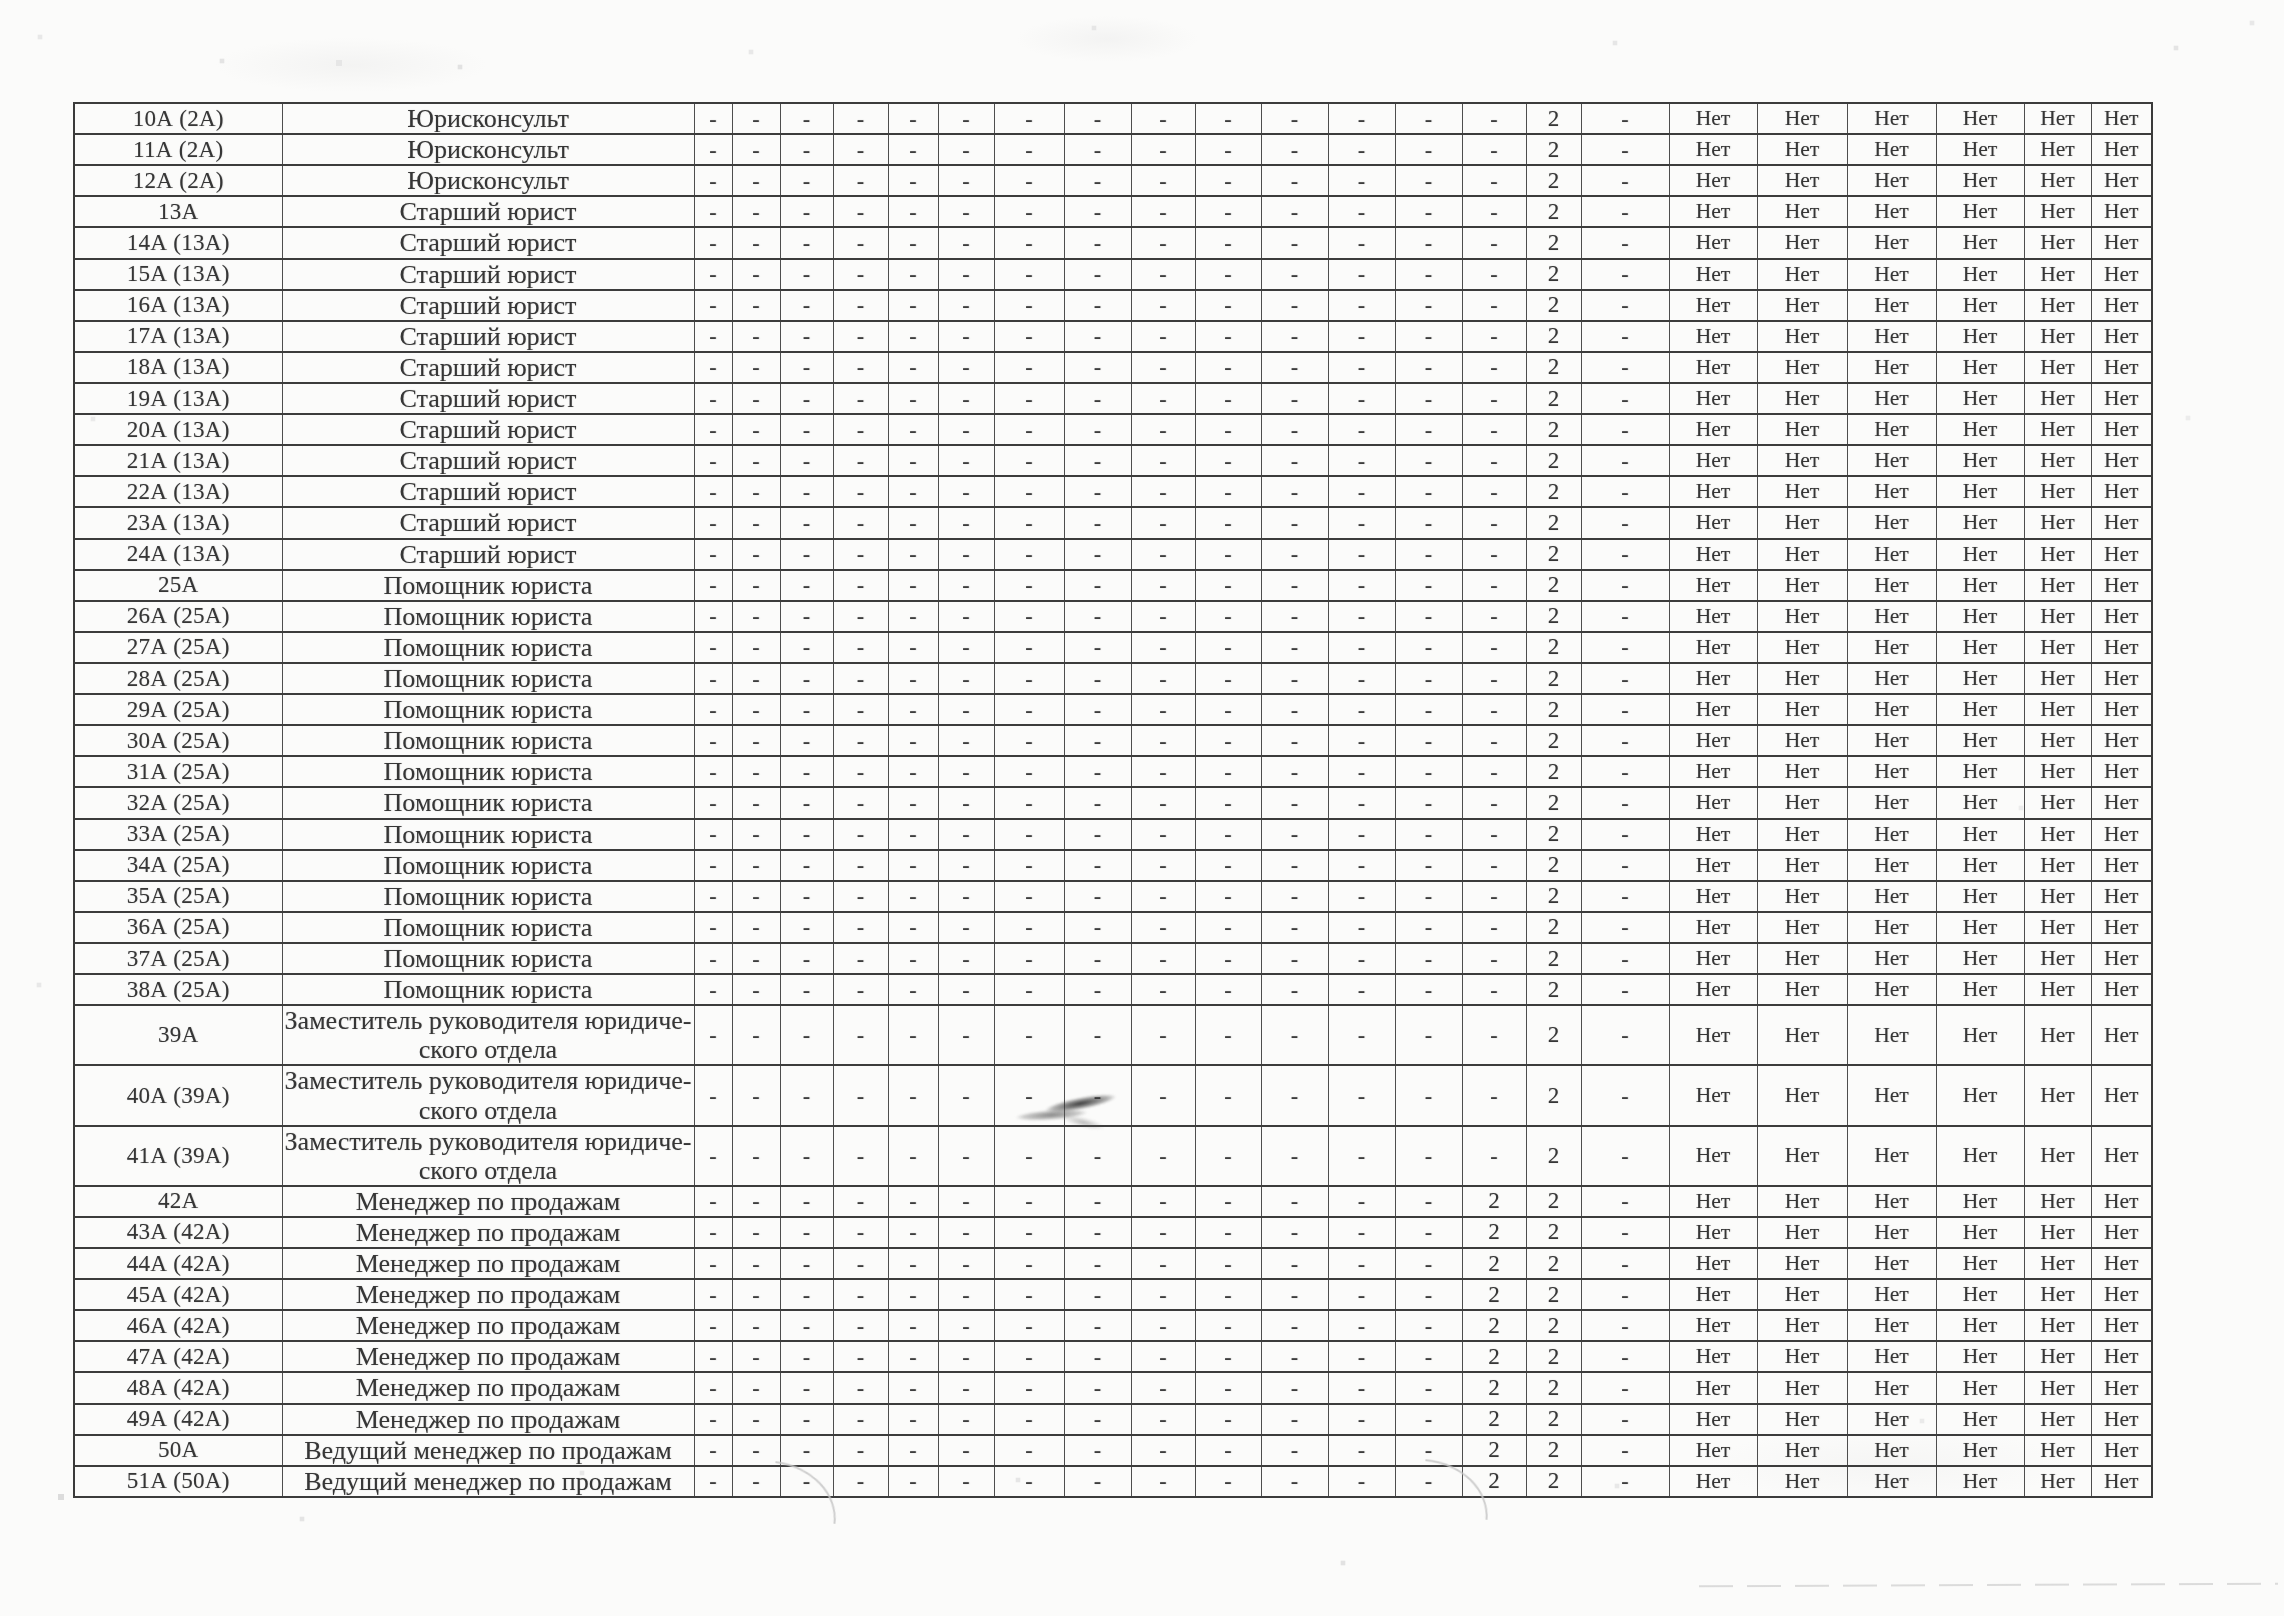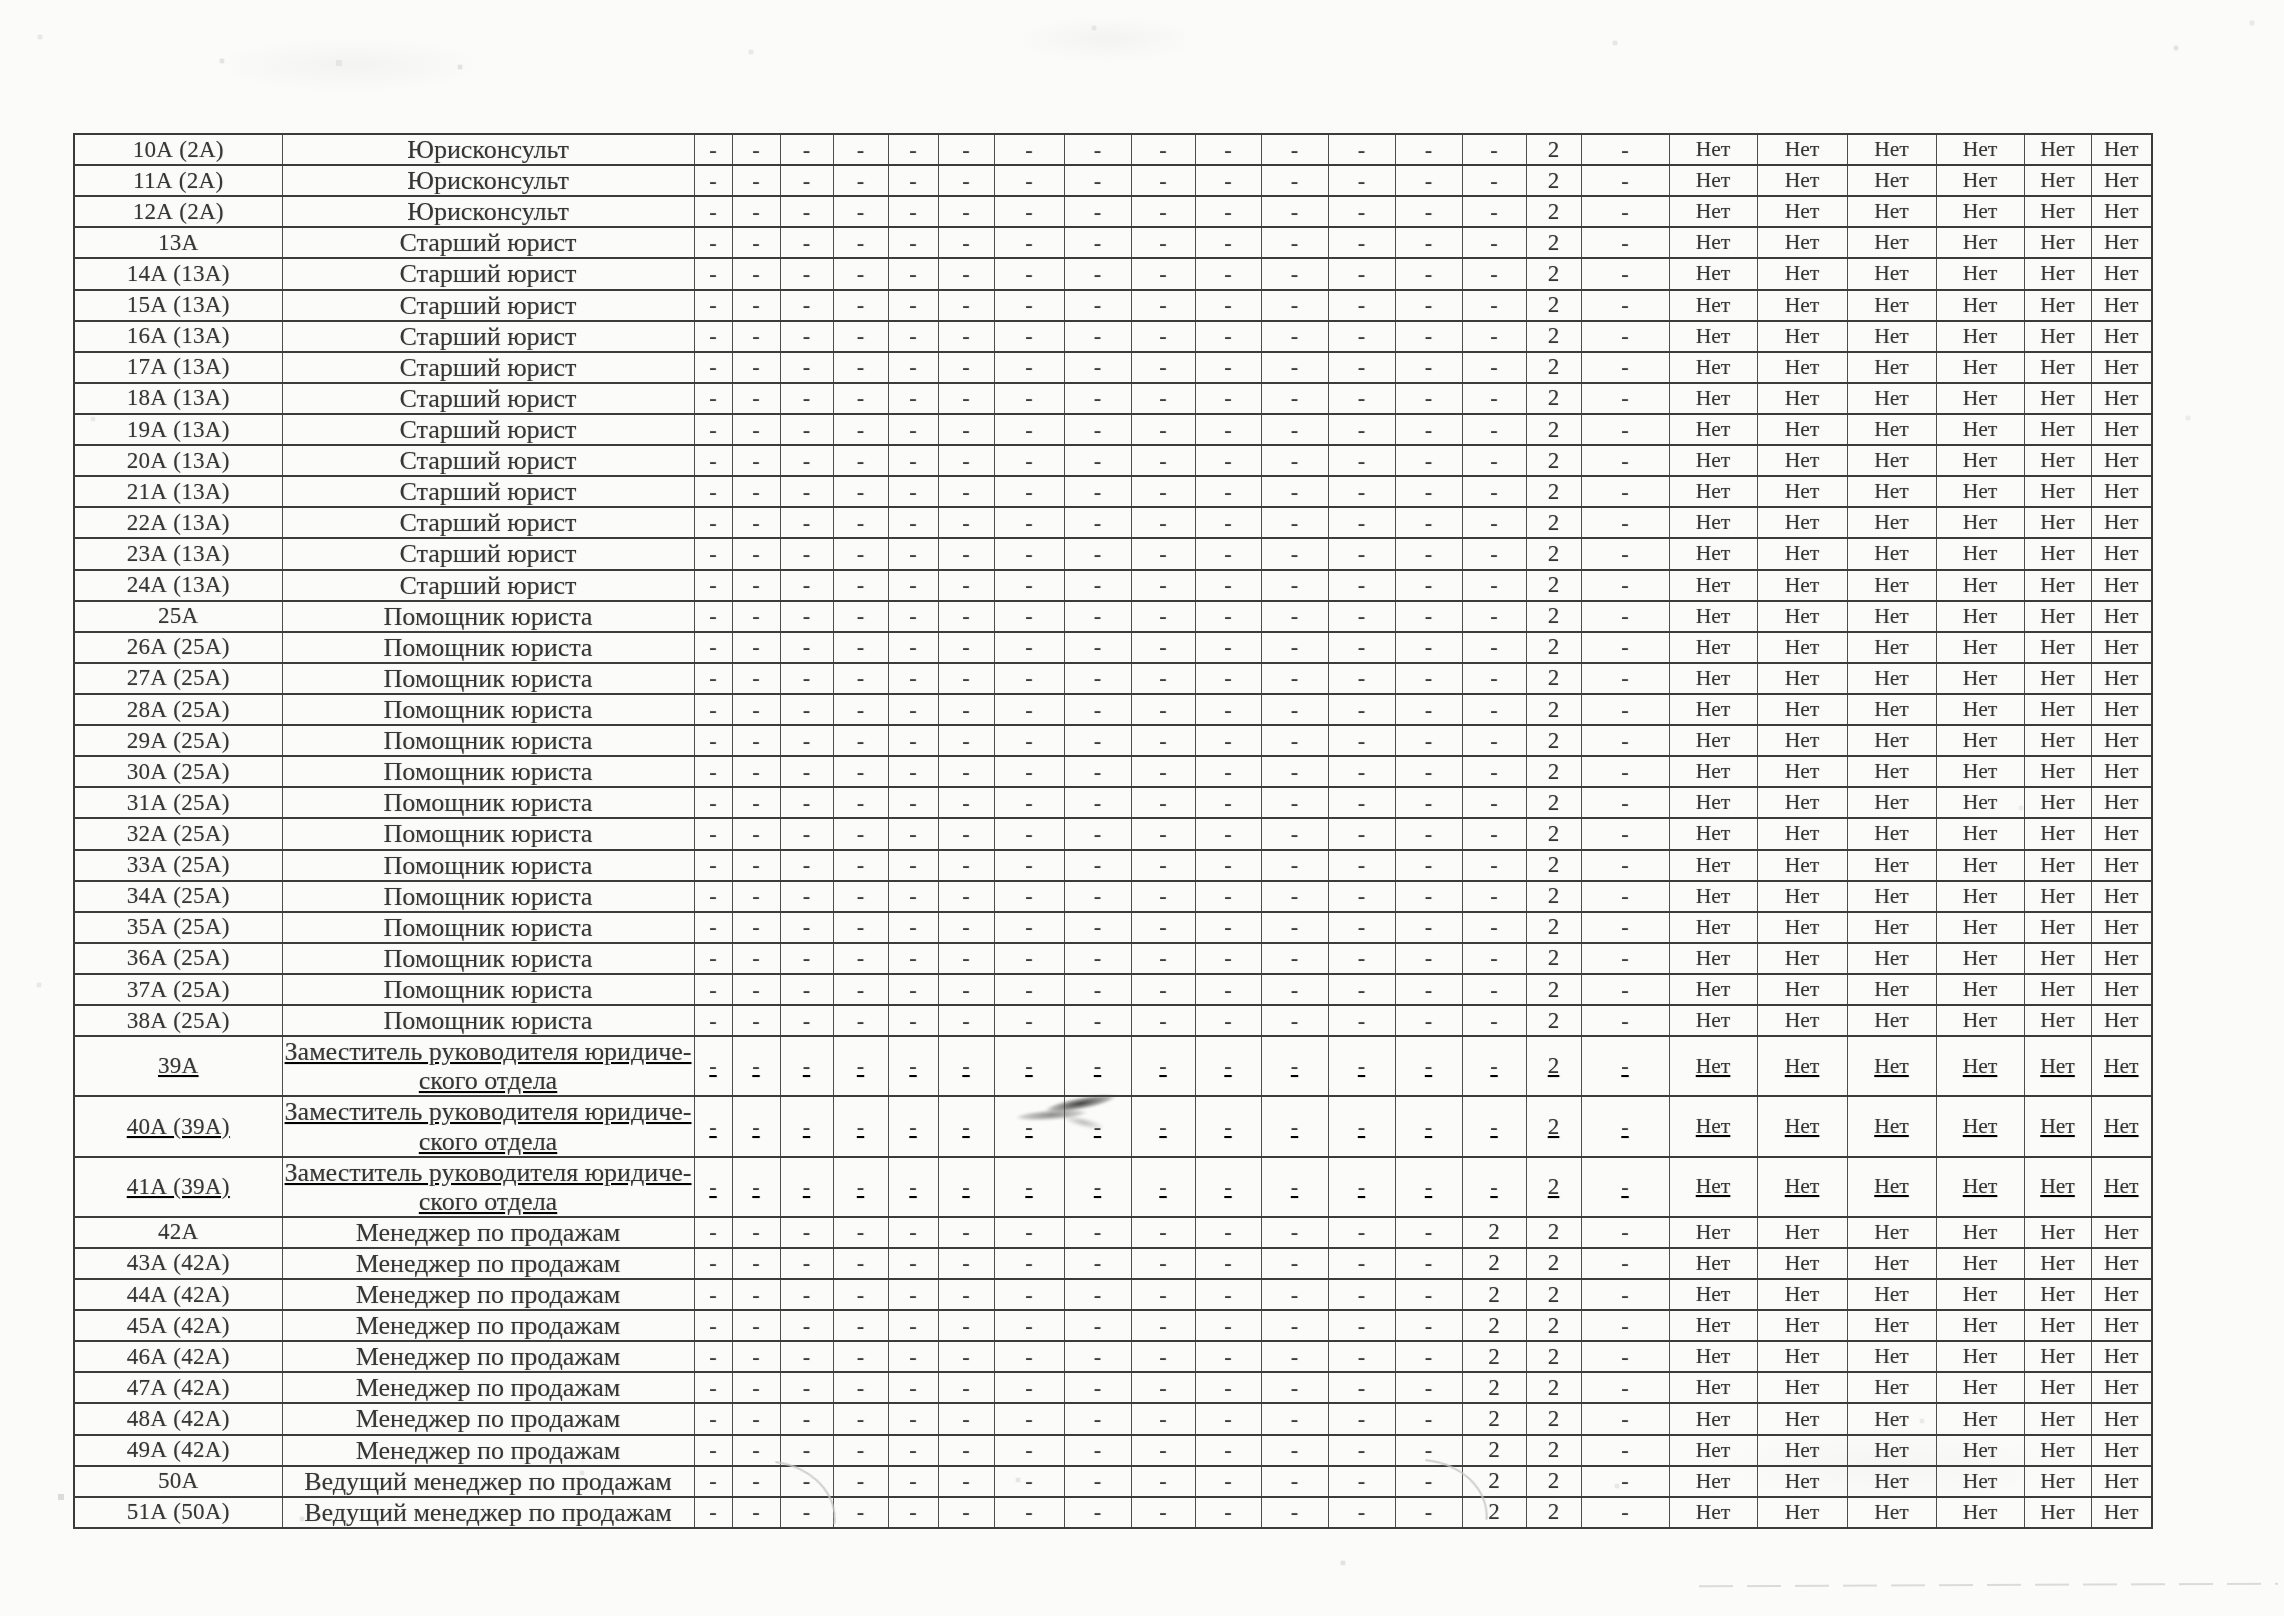--- a/index.html
+++ b/index.html
@@ -10,32 +10,31 @@
   }
   .page{position:relative;width:2284px;height:1617px;background:
     radial-gradient(ellipse 195px 39px at 351px 65px, rgba(220,220,220,.25), transparent 70%),
     radial-gradient(ellipse 130px 33px at 1107px 39px, rgba(225,225,225,.3), transparent 70%),
     radial-gradient(ellipse 260px 52px at 1888px 1465px, rgba(228,228,228,.25), transparent 70%),
     #fbfbfa;}
   table.doc{
     position:absolute;left:73px;top:102px;width:2078px;
     border-collapse:collapse;table-layout:fixed;
     border:2px solid #3a3a3a;
-    margin-top:31px;
   }
   table.doc td{
     border-left:1.3px solid #4e4e4e;border-right:1.3px solid #4e4e4e;
     border-top:2px solid #3c3c3c;border-bottom:2px solid #3c3c3c;
     padding:0;text-align:center;vertical-align:middle;
     color:#363636;
     text-shadow:0.3px 0.3px 1px rgba(95,95,95,.45);
     overflow:hidden;
   }
   tr.r{height:31px;}
-  tr.r.tall{height:55px;text-decoration:underline;}
+  tr.r.tall{height:55px;}
   td.c-code{font-size:23px;letter-spacing:0.3px;}
   td.c-pos{font-size:26px;line-height:1.12;white-space:pre-line;}
   td.v{font-size:21.5px;}
   td.v.dash{font-size:22px;font-weight:bold;color:#3d3d3d;}
   td.v.num{font-size:23px;}
 
   
   .smudge{position:absolute;left:1013px;top:1094px;width:117px;height:39px;pointer-events:none;}
   .smudge:before{content:"";position:absolute;left:25px;top:1.3px;width:85px;height:17px;
     background:radial-gradient(ellipse 55% 45% at 50% 50%, rgba(40,40,40,.92), rgba(70,70,70,.4) 60%, transparent 78%);

